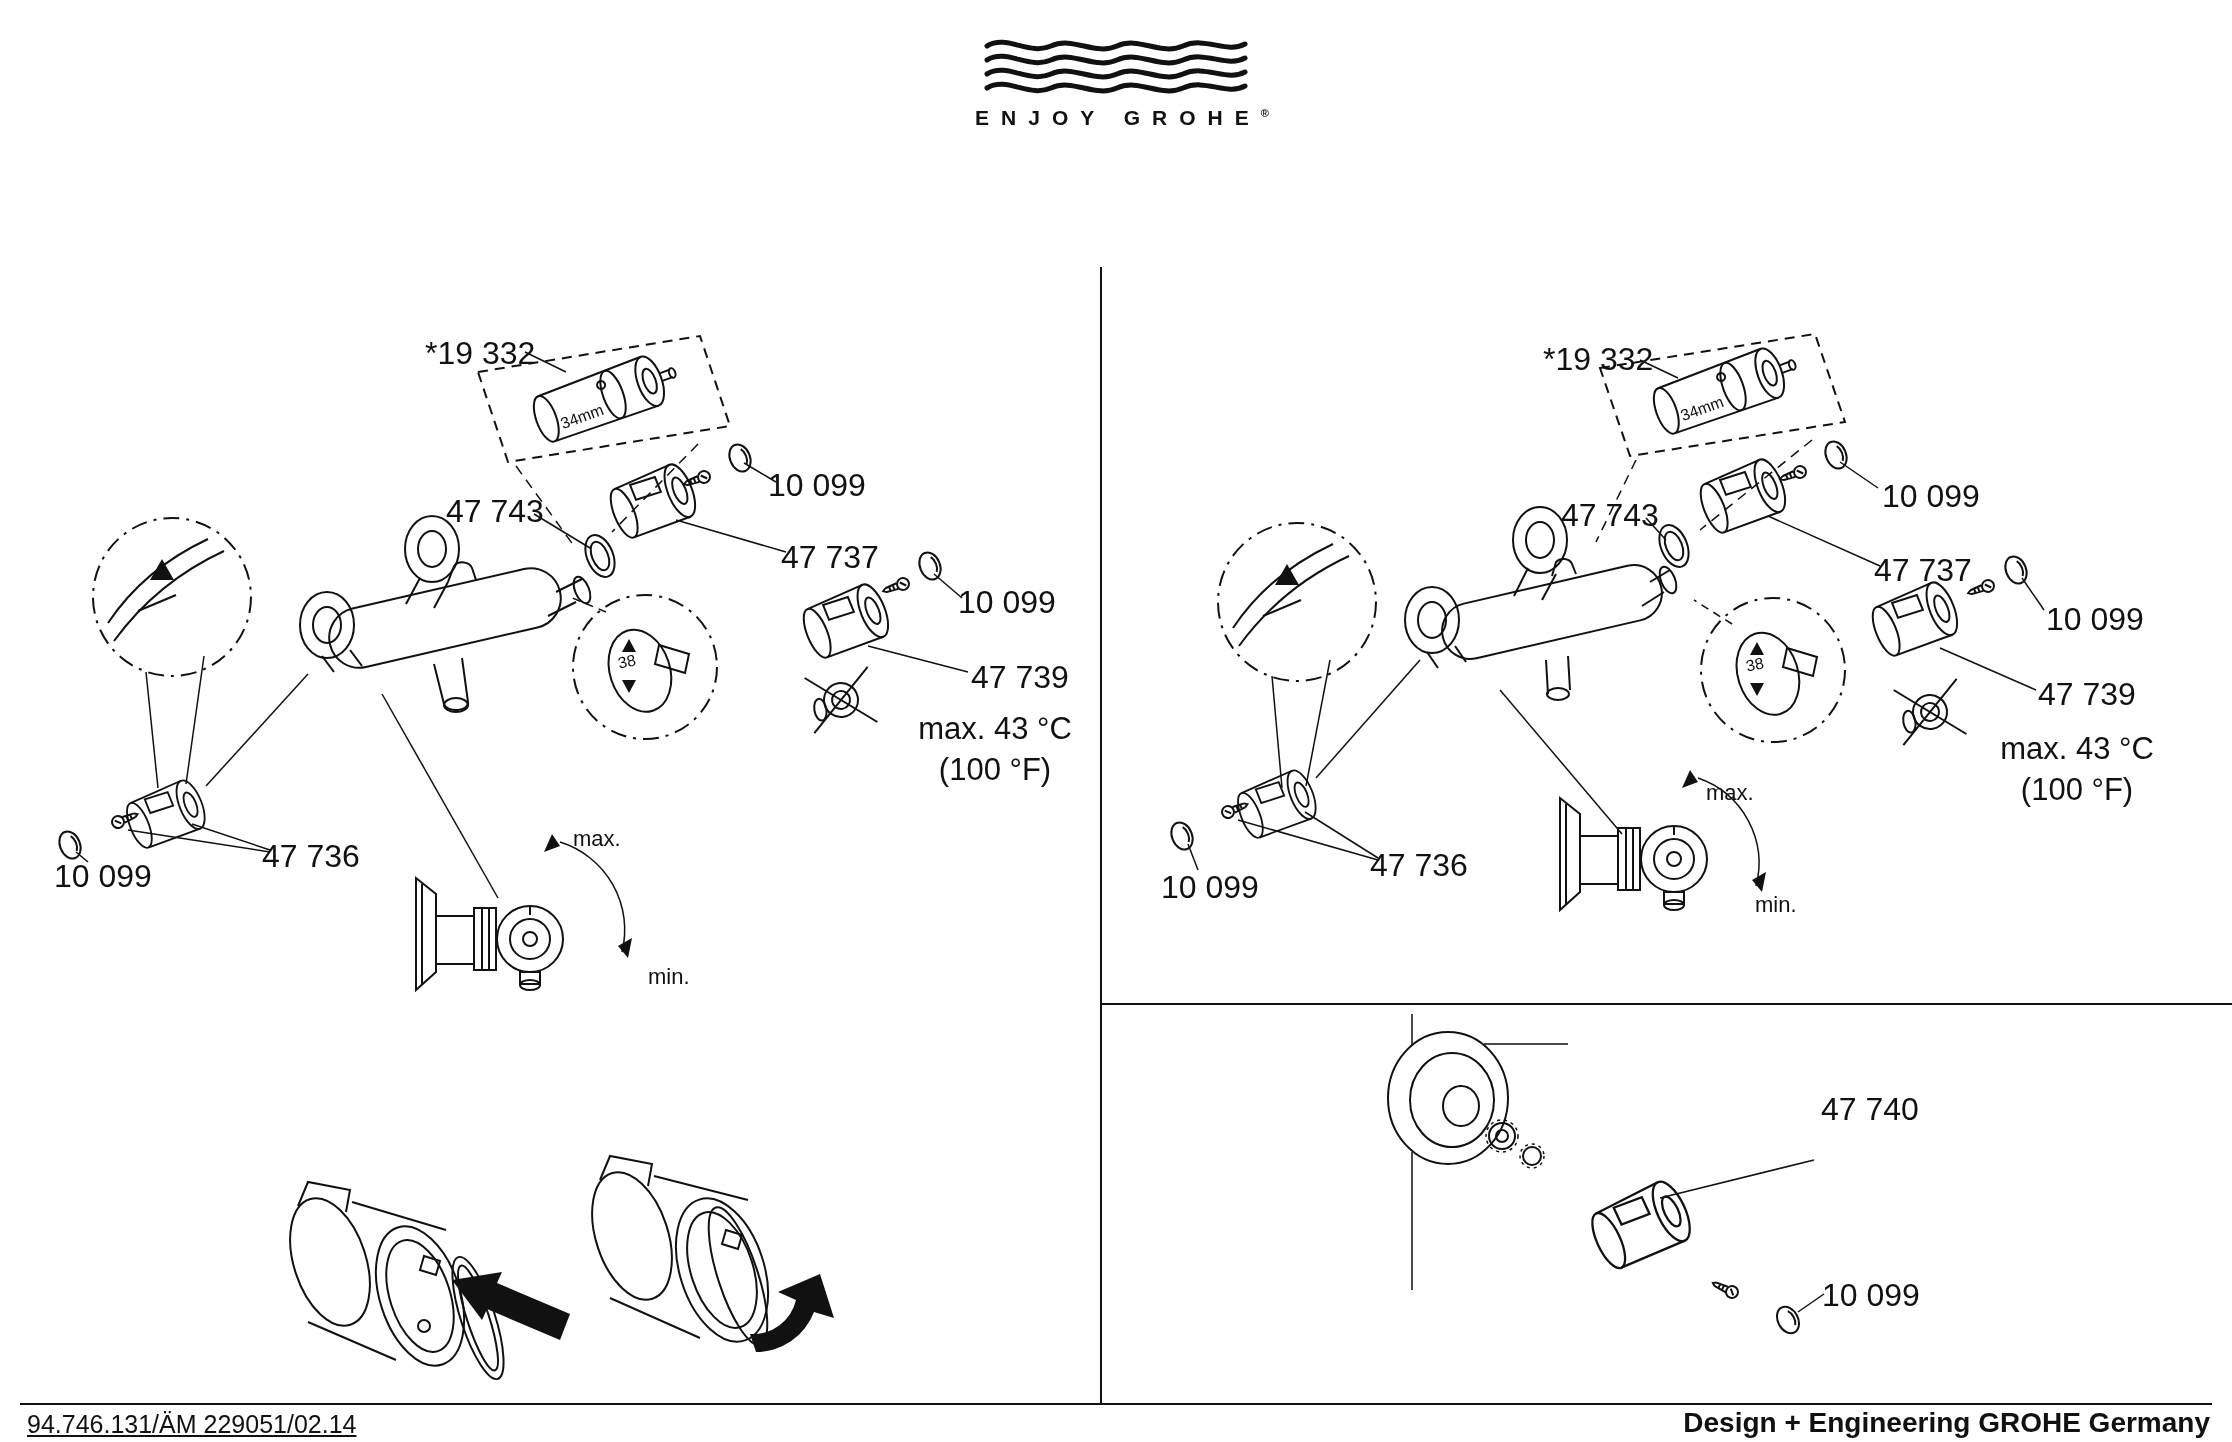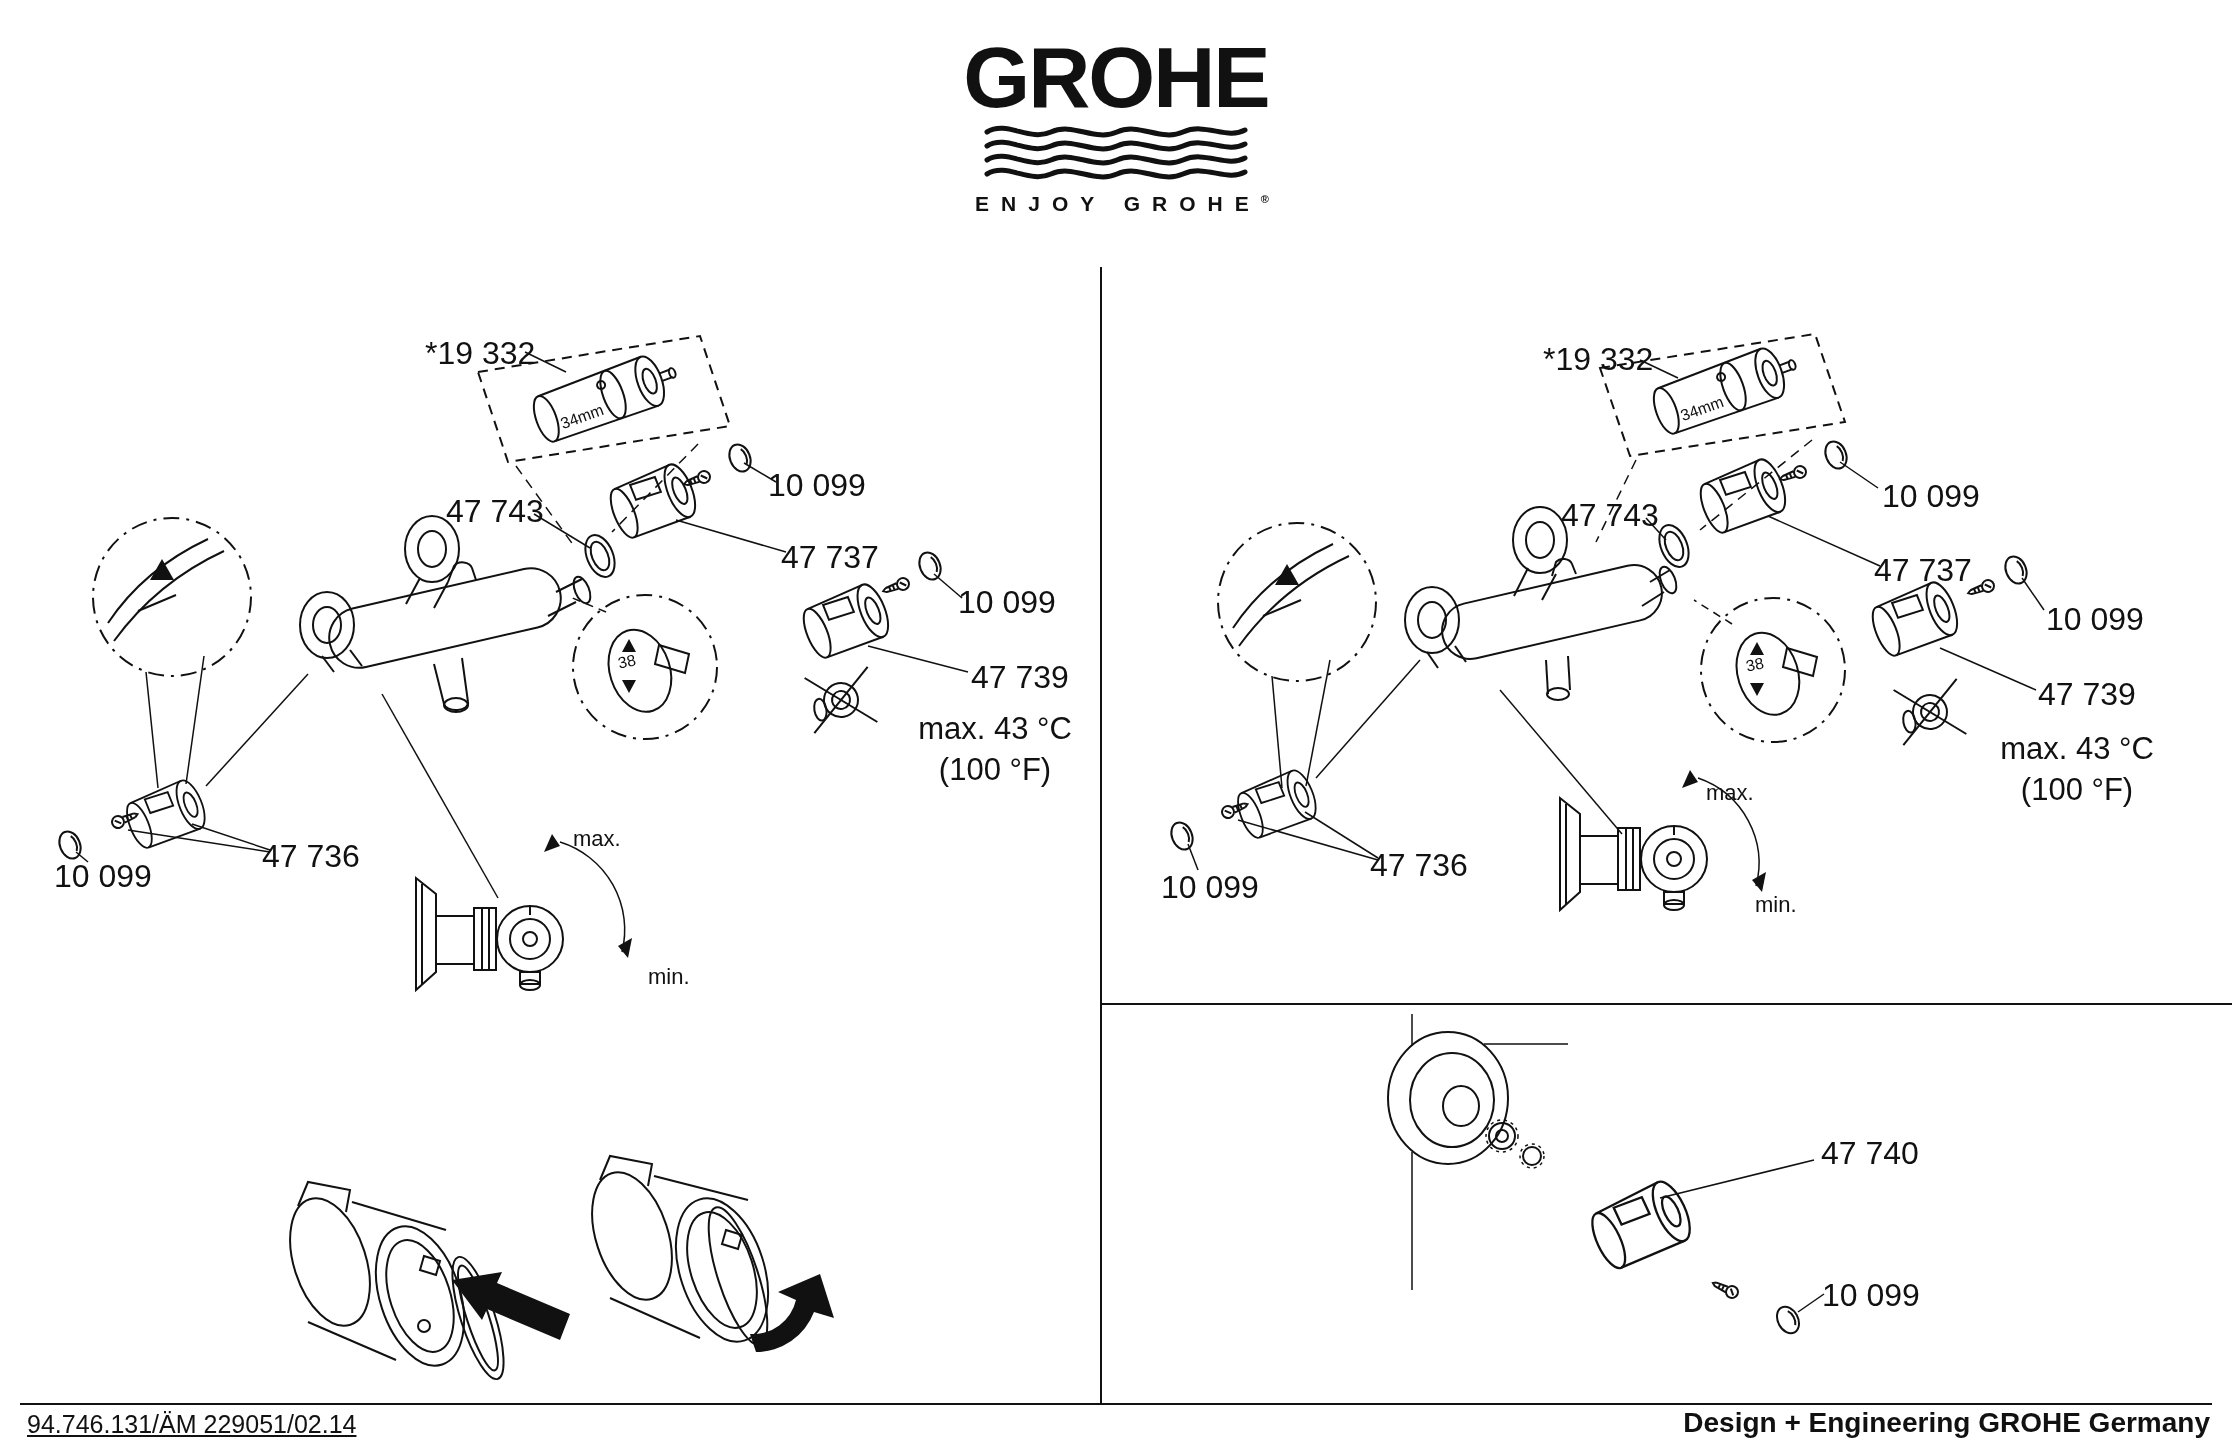--- a/index.html
+++ b/index.html
@@ -21,21 +21,20 @@
   .logo-tagline sup{font-size:11px;letter-spacing:0;}
   .footer-left{position:absolute;left:27px;top:1410px;font-size:25px;z-index:3;text-decoration:underline;}
   .footer-right{position:absolute;right:22px;top:1407px;font-size:28px;font-weight:bold;z-index:3;}
 </style>
 </head>
 <body>
 
 <div class="page">
 
   <header class="logo">
-    <div class="logo-word">GROHE</div>
     <svg class="logo-waves" width="270" height="60" viewBox="0 0 270 60">
       <defs>
         <path id="wave" d="M6,8 C26,-4 48,18 70,8 C92,-2 114,18 136,8 C158,-2 180,18 202,8 C224,-2 246,16 264,6" fill="none" stroke="#111" stroke-width="5" stroke-linecap="round"></path>
       </defs>
       <use href="#wave" transform="translate(0,2)"></use>
       <use href="#wave" transform="translate(0,16)"></use>
       <use href="#wave" transform="translate(0,30)"></use>
       <use href="#wave" transform="translate(0,44)"></use>
     </svg>
     <div class="logo-tagline"><span>ENJOY GROHE</span><sup>®</sup></div>
@@ -345,19 +344,19 @@
   <div class="lbl" style="left:2046px;top:602px;">10 099</div>
   <div class="lbl" style="left:2038px;top:677px;">47 739</div>
   <div class="lbl lbl--big lbl--center" style="left:1982px;top:732px;">max. 43 °C</div>
   <div class="lbl lbl--big lbl--center" style="left:1982px;top:773px;">(100 °F)</div>
   <div class="lbl" style="left:1370px;top:848px;">47 736</div>
   <div class="lbl" style="left:1161px;top:870px;">10 099</div>
   <div class="lbl lbl--small" style="left:1706px;top:769px;">max.</div>
   <div class="lbl lbl--small" style="left:1755px;top:881px;">min.</div>
   <div class="lbl lbl--tiny rot-12" style="left:1746px;top:656px;">38</div>
 
-  <div class="lbl" style="left:1821px;top:1136px;text-align:center;">47 740</div>
+  <div class="lbl" style="left:1821px;top:1092px;text-align:center;">47 740</div>
   <div class="lbl" style="left:1822px;top:1278px;">10 099</div>
 
   <div class="footer-left">94.746.131/ÄM 229051/02.14</div>
   <div class="footer-right">Design + Engineering GROHE Germany</div>
 
 </div>
 
 </body></html>

